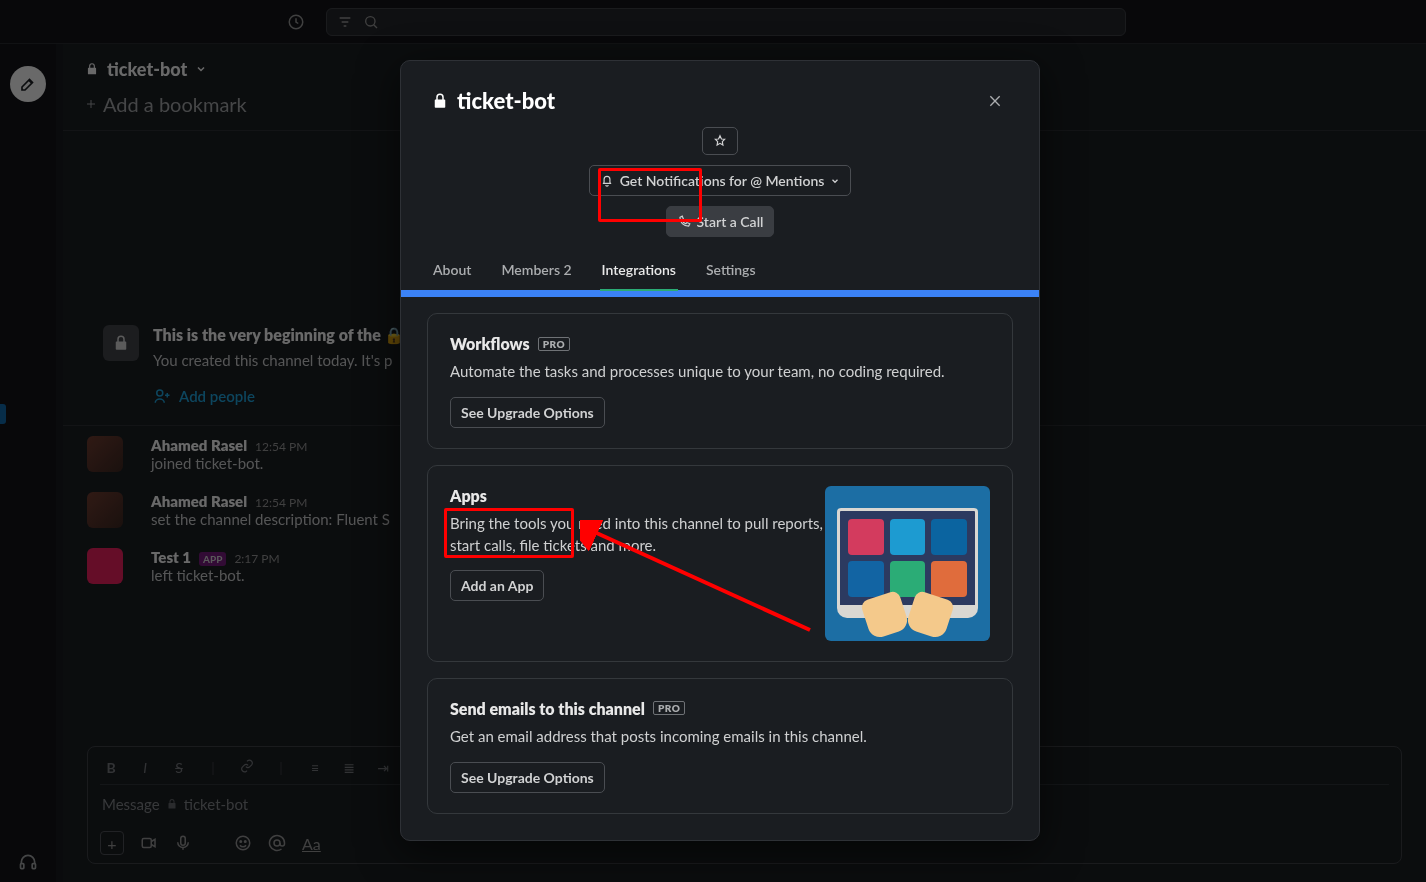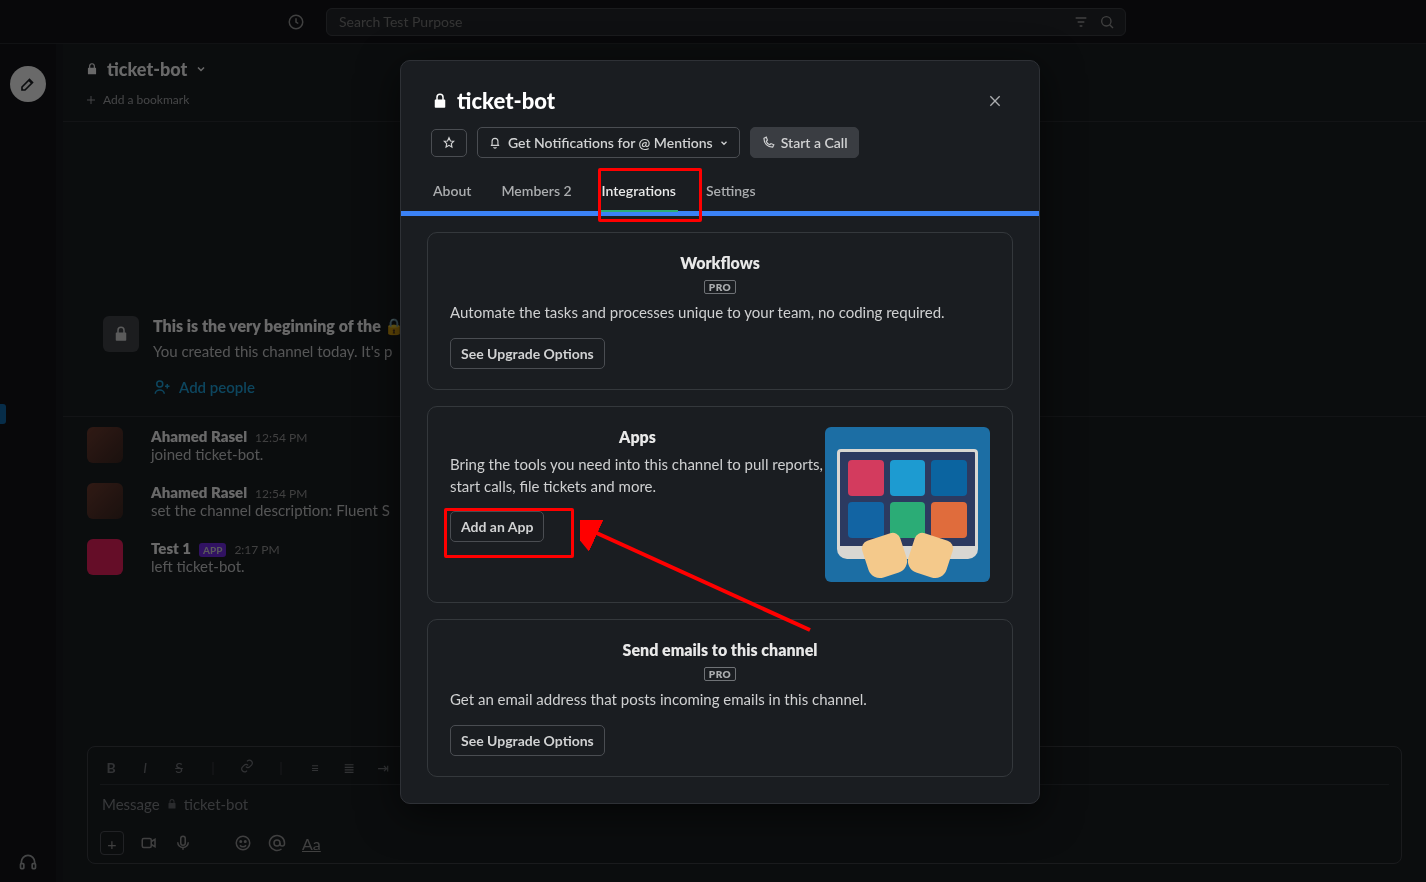--- a/index.html
+++ b/index.html
@@ -27,59 +27,59 @@
   
   .rail{position:absolute;left:0;top:44px;bottom:0;width:56px;background:var(--bg-darker);display:flex;flex-direction:column;align-items:center;padding-top:22px;gap:12px;}
   .compose{width:36px;height:36px;border-radius:50%;background:#e8e8e8;display:flex;align-items:center;justify-content:center;color:#1a1d21;}
   .rail-bottom{position:absolute;bottom:10px;display:flex;flex-direction:column;gap:10px;align-items:center;}
   .rail-side{position:absolute;left:0;top:360px;width:6px;height:20px;background:#1164a3;border-radius:0 3px 3px 0;}
   
   .sidebar{position:absolute;left:56px;top:44px;bottom:0;width:7px;background:#27292d;opacity:.3;}
   
   .main{position:absolute;left:63px;right:0;top:44px;bottom:0;background:var(--bg);display:flex;flex-direction:column;}
   .chan-header{padding:14px 22px 6px;display:flex;align-items:center;gap:8px;font-weight:900;font-size:18px;color:#e8e8e8;}
-  .bookmark-row{padding:6px 22px 14px;color:#9a9c9e;font-size:12px;display:flex;align-items:center;gap:6px;border-bottom:1px solid #2a2d31;}
+  .bookmark-row{padding:6px 22px 14px;color:#9a9c9e;font-size:20px;display:flex;align-items:center;gap:6px;border-bottom:1px solid #2a2d31;}
   .content{flex:1;overflow:auto;position:relative;}
   .intro{padding:24px 40px 20px;border-bottom:1px solid #2a2d31;margin-top:170px;}
   .intro .lockbadge{width:36px;height:36px;border-radius:6px;background:#3e4045;display:flex;align-items:center;justify-content:center;color:#c9cacb;float:left;margin-right:14px;}
   .intro h3{margin:0 0 6px;font-size:16px;color:#e8e8e8;font-weight:800;}
   .intro p{margin:0 0 4px;font-size:15px;color:#bdbebf;}
   .intro .link{color:#1d9bd1;}
   .addpeople{display:flex;align-items:center;gap:8px;color:#1d9bd1;font-size:15px;margin:18px 0 0 50px;font-weight:600;}
   .msg{display:flex;gap:28px;padding:10px 24px;}
   .avatar{width:36px;height:36px;border-radius:6px;background:#555;}
   .avatar.t{background:#e01e5a;}
   .msg .head{display:flex;align-items:baseline;gap:8px;}
   .msg .name{font-weight:800;color:#e8e8e8;font-size:15px;}
   .msg .time{font-size:12px;color:#8e8e8e;}
-  .msg .pill{font-size:10px;background:#6d28d9;border-radius:3px;padding:1px 4px;color:#c7c8c9;font-weight:700;}
+  .msg .pill{font-size:10px;background:#701a75;border-radius:3px;padding:1px 4px;color:#c7c8c9;font-weight:700;}
   .msg .body{font-size:15px;color:#bdbebf;}
   
   .composer{border:1px solid #3a3d42;border-radius:8px;margin:0 24px 18px;padding:8px 12px;}
   .fmt{display:flex;gap:16px;color:#6f7276;font-size:14px;padding:4px 2px 8px;border-bottom:1px solid #2e3136;}
   .fmt span{width:18px;display:inline-flex;justify-content:center;}
   .msgplace{padding:10px 2px;color:#7b7e82;font-size:15px;display:flex;align-items:center;gap:6px;}
   .composer-bottom{display:flex;gap:16px;color:#8e8e8e;padding-top:8px;align-items:center;}
   
   .overlay{position:absolute;inset:0;background:rgba(0,0,0,.55);}
   .modal{position:absolute;left:400px;top:60px;width:640px;background:#1a1d21;border:1px solid #2e3136;border-radius:10px;box-shadow:0 10px 40px rgba(0,0,0,.6);padding-bottom:10px;}
   .modal-head{display:flex;align-items:flex-start;justify-content:space-between;padding:26px 30px 12px;}
   .modal-title{font-size:22px;font-weight:900;color:#fff;display:flex;align-items:center;gap:8px;}
   .close{color:#abadaf;width:28px;height:28px;display:flex;align-items:center;justify-content:center;cursor:pointer;}
-  .modal-actions{display:flex;gap:10px;padding:0 30px 14px;align-items:center;}
+  .modal-actions{display:flex;gap:10px;padding:0 30px 14px;align-items:center;flex-direction:column;}
   .btn{border:1px solid #4a4d52;border-radius:5px;padding:6px 10px;font-size:14px;color:#d1d2d3;background:transparent;display:inline-flex;align-items:center;gap:6px;cursor:pointer;font-weight:600;}
   .btn.fill{background:#3a3d42;border-color:#3a3d42;}
   .btn .chev{font-size:11px;}
-  .tabs{display:flex;gap:26px;padding:0 30px;border-bottom:5px solid #3b82f6;}
+  .tabs{display:flex;gap:26px;padding:0 30px;border-bottom:7px solid #3b82f6;}
   .tab{padding:10px 2px 12px;font-size:14px;color:#abadaf;font-weight:600;position:relative;}
   .tab.active{color:#e8e8e8;}
   .tab.active::after{content:"";position:absolute;left:0;right:0;bottom:-1px;height:2px;background:#2bac76;}
   .hl{position:absolute;border:3px solid #ff0000;pointer-events:none;border-radius:2px;}
   .card{margin:16px 26px;border:1px solid #34383c;border-radius:10px;padding:20px 22px;}
-  .card h4{margin:0 0 8px;font-size:16px;color:#e8e8e8;font-weight:800;display:flex;align-items:center;gap:8px;flex-direction:column;}
+  .card h4{margin:0 0 8px;font-size:16px;color:#e8e8e8;font-weight:800;display:flex;align-items:center;gap:8px;}
   .pro{font-size:10px;border:1px solid #6f7276;border-radius:2px;padding:0 4px;color:#abadaf;font-weight:800;letter-spacing:.5px;}
   .card p{margin:0 0 14px;font-size:15px;color:#cfd0d1;line-height:1.45;}
   .card .btn{font-weight:700;}
   .card.apps{display:flex;align-items:flex-start;}
   .card.apps .left{flex:1;}
   .illus{width:165px;height:155px;border-radius:6px;background:#1c6ea4;position:relative;overflow:hidden;flex-shrink:0;}
   .laptop{position:absolute;left:12px;top:22px;right:12px;bottom:10px;}
   .screen{background:#2c3a60;border:3px solid #d9d7d2;border-radius:4px 4px 0 0;height:100px;padding:8px;display:grid;grid-template-columns:repeat(3,1fr);gap:6px;}
   .tile{border-radius:4px;}
   .t1{background:#d33b5e;} .t2{background:#1d9bd1;} .t3{background:#0b64a0;}
@@ -96,21 +96,20 @@
 
 <div class="topbar">
   <div class="spacer"></div>
   <div class="hist-btn">
     <svg width="18" height="18" viewBox="0 0 24 24" fill="none" stroke="currentColor" stroke-width="2">
         <circle cx="12" cy="12" r="9"></circle>
         <path d="M12 7v5l3 2"></path>
       </svg>
   </div>
   <div class="search">
-    <input placeholder="Search Test Purpose" style="">
     <div class="right-icons">
       <svg width="16" height="16" viewBox="0 0 24 24" fill="none" stroke="currentColor" stroke-width="2">
           <path d="M4 6h16M7 12h10M10 18h4"></path>
         </svg>
       <svg width="16" height="16" viewBox="0 0 24 24" fill="none" stroke="currentColor" stroke-width="2">
           <circle cx="11" cy="11" r="7"></circle>
           <path d="m21 21-5-5"></path>
         </svg>
     </div>
   </div>

